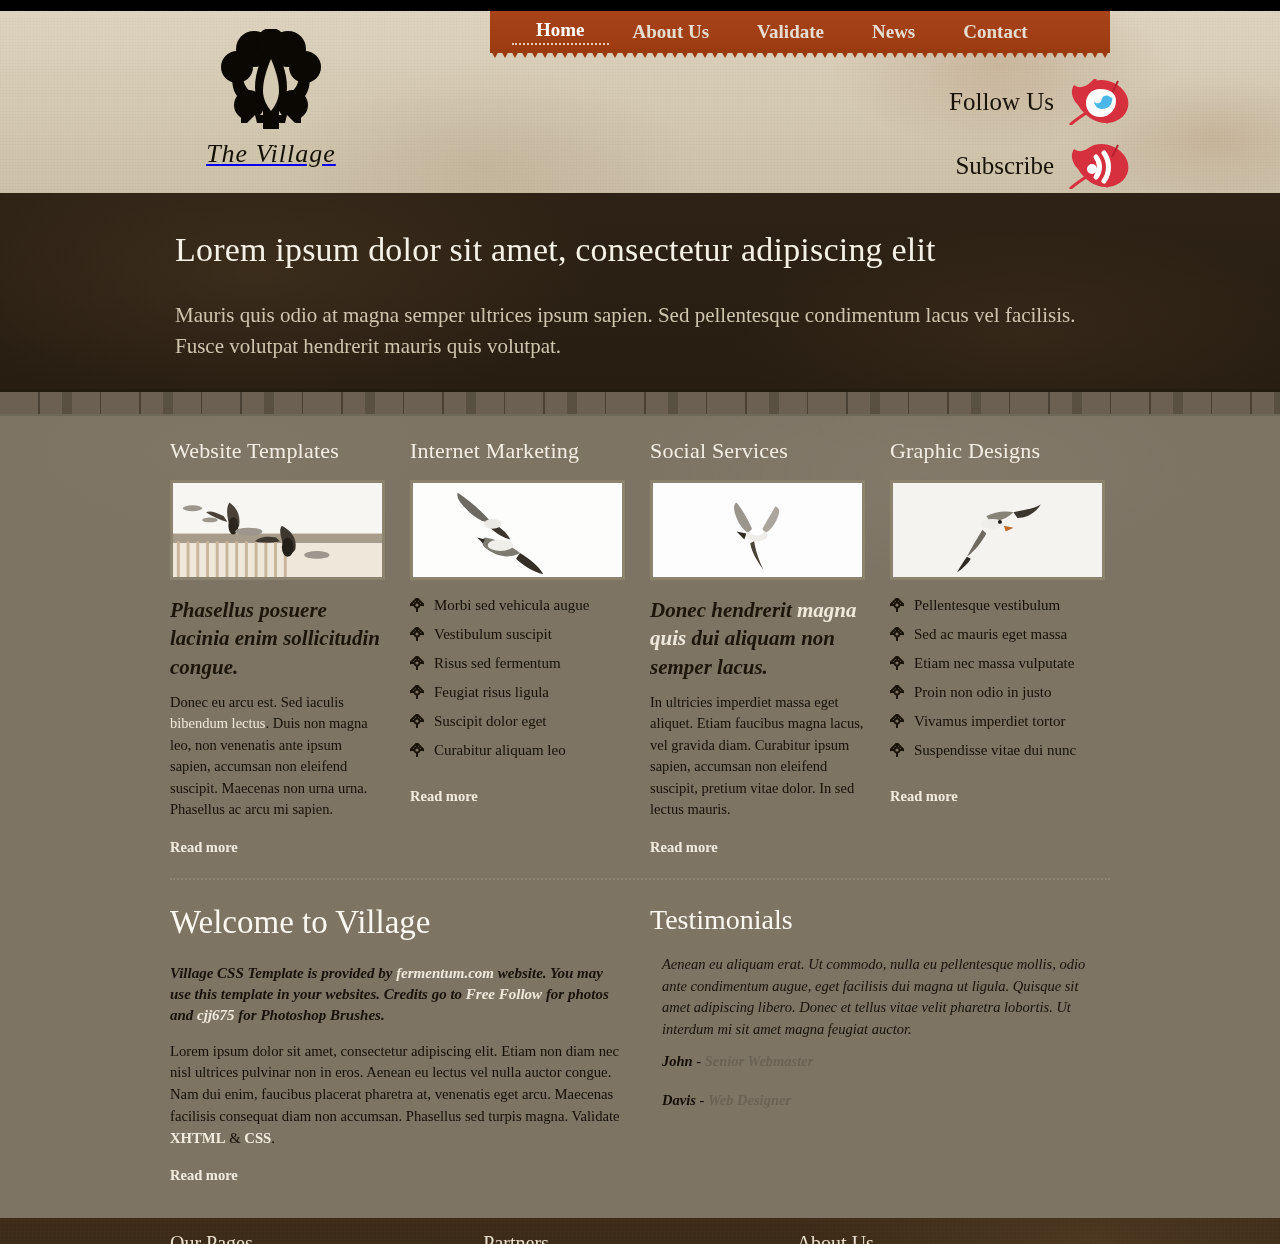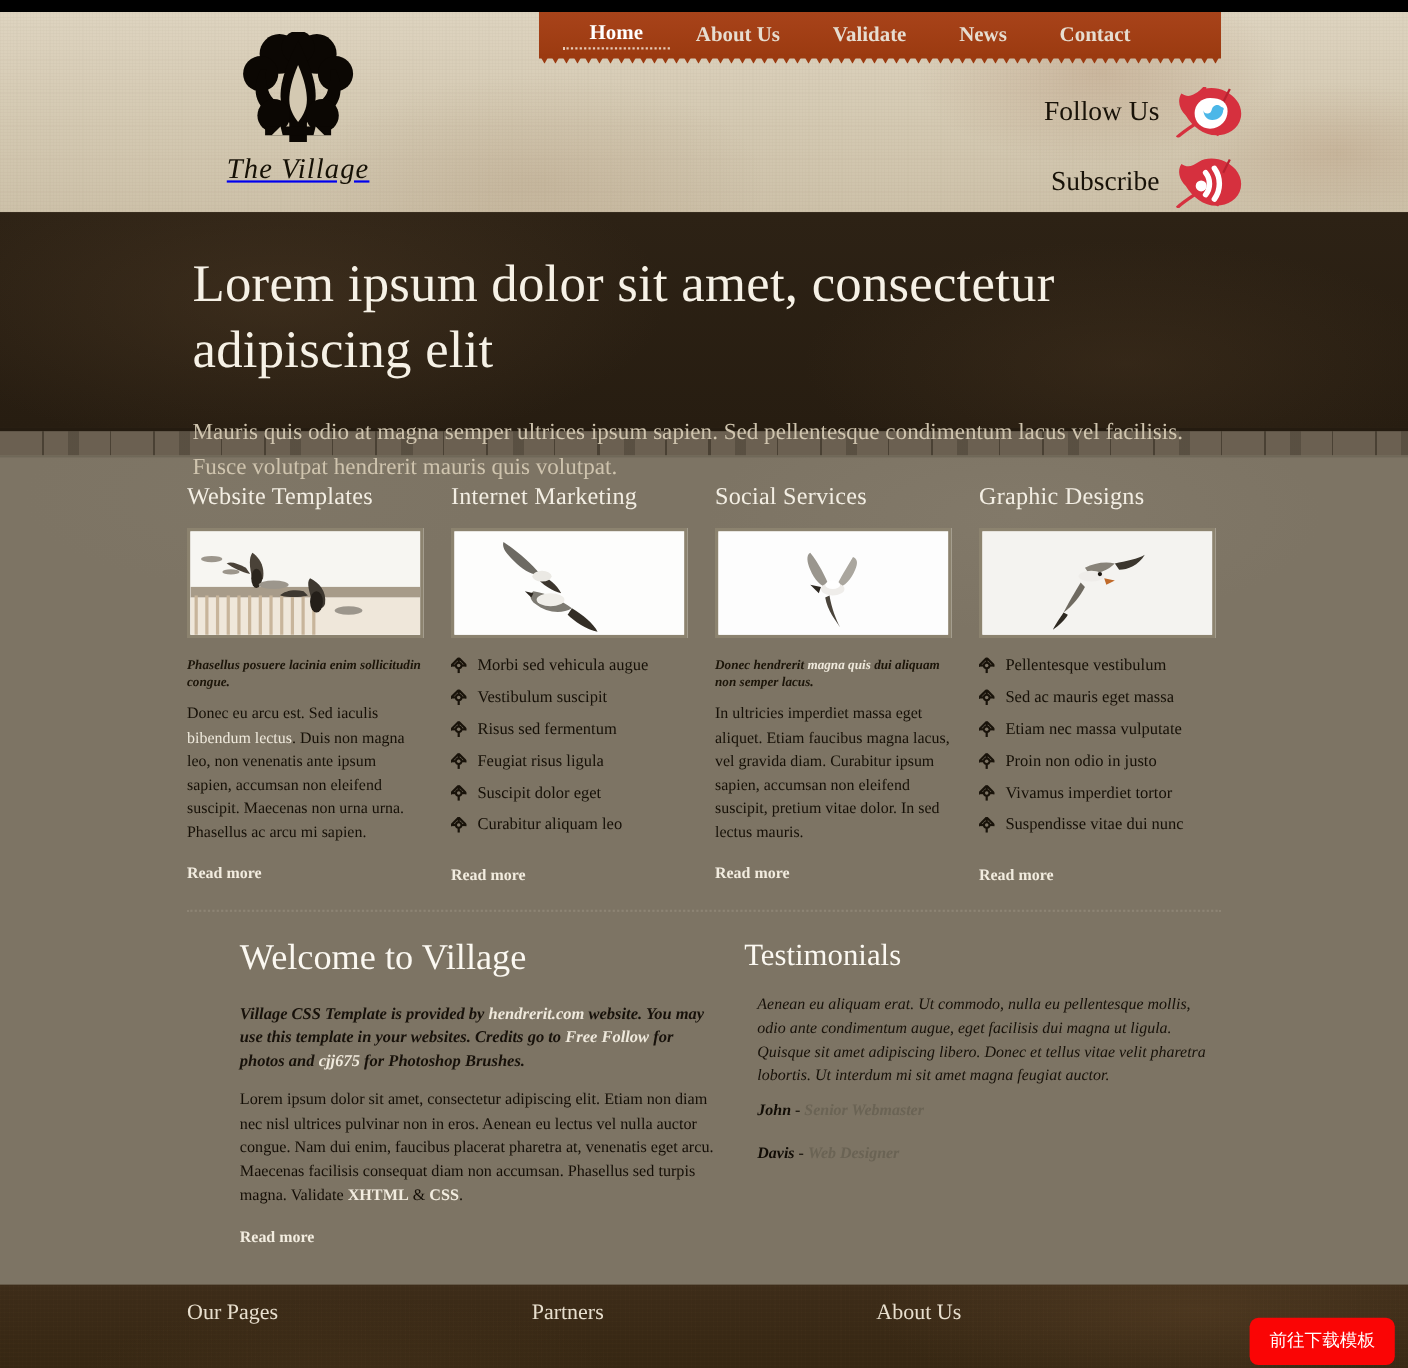--- a/index.html
+++ b/index.html
@@ -96,21 +96,21 @@
     background-image:
       radial-gradient(ellipse 500px 200px at 20% 40%, rgba(90,68,44,.35), rgba(0,0,0,0) 70%),
       radial-gradient(ellipse 420px 160px at 80% 70%, rgba(80,60,38,.30), rgba(0,0,0,0) 70%),
       linear-gradient(180deg,#2d2215 0%, #271d11 100%);
     padding: 36px 0 40px 0;
     height: 196px;
     position: relative;
   }
   .hero-inner { width: 940px; margin: 0 auto; padding-left: 5px; }
   .hero h1 {
-    font-size: 48px; font-weight: 400; color: #f6f1e6;
+    font-size: 34px; font-weight: 400; color: #f6f1e6;
     font-family: "Liberation Serif","DejaVu Serif",serif;
     letter-spacing: .2px; line-height: 1.25;
   }
   .hero p {
     margin-top: 28px;
     font-size: 21px; color: #cfc4ae; line-height: 1.5;
     font-family: "Liberation Serif","DejaVu Serif",serif;
   }
 
   
@@ -148,21 +148,21 @@
   }
   .thumb {
     width: 215px; height: 100px;
     border: 3px solid #8c836f;
     background: #fbfaf7; margin-bottom: 16px;
     position: relative; overflow: hidden;
   }
   .thumb svg { position: absolute; inset: 0; }
   .col p.lead {
     font-weight: 700; font-style: italic;
-    font-size: 12px; color: #1c1509; line-height: 1.35;
+    font-size: 21px; color: #1c1509; line-height: 1.35;
     margin-bottom: 11px;
   }
   .col p.lead .hl { color: #efe9dc; }
   .col p.body {
     font-size: 14.5px; color: #161007; line-height: 1.48;
   }
   .col p.body .hl { color: #efe9dc; }
   ul.feat { list-style: none; }
   ul.feat li {
     font-size: 15px; color: #161007; line-height: 1.2;
@@ -176,21 +176,21 @@
     font-size: 14.5px; font-weight: 700; color: #f2ecdf;
     text-decoration: none;
     font-family: "Liberation Serif","DejaVu Serif",serif;
   }
 
   .divider {
     border-top: 2px dotted #8d8474;
     margin: 22px 0 24px 0;
   }
 
-  .lower { display: flex; margin-left: 48px; }
+  .lower { display: flex; }
   .lower .left { width: 455px; margin-right: 25px; }
   .lower .right { width: 455px; }
   .lower h2 {
     font-size: 33px; font-weight: 400; color: #fbf8f1;
     font-family: "Liberation Serif","DejaVu Serif",serif;
     margin-bottom: 22px;
   }
   .lower h2.small { font-size: 28px; margin-bottom: 18px; }
   .intro {
     font-weight: 700; font-style: italic; font-size: 15px;
@@ -625,21 +625,21 @@
         </ul>
         <a class="readmore" href="#">Read more</a>
       </div>
     </div>
 
     <div class="divider"></div>
 
     <div class="lower">
       <div class="left">
         <h2>Welcome to Village</h2>
-        <p class="intro"><span>Village CSS Template is provided by </span><span class="hl">hendrerit.com</span><span> website. You may use this template in your websites. Credits go to </span><span class="hl">Free Follow</span><span> for photos and </span><span class="hl">cjj675</span><span> for Photoshop Brushes.</span></p>
+        <p class="intro"><span>Village CSS Template is provided by </span><span class="hl">fermentum.com</span><span> website. You may use this template in your websites. Credits go to </span><span class="hl">Free Follow</span><span> for photos and </span><span class="hl">cjj675</span><span> for Photoshop Brushes.</span></p>
         <p class="para"><span>Lorem ipsum dolor sit amet, consectetur adipiscing elit. Etiam non diam nec nisl ultrices pulvinar non in eros. Aenean eu lectus vel nulla auctor congue. Nam dui enim, faucibus placerat pharetra at, venenatis eget arcu. Maecenas facilisis consequat diam non accumsan. Phasellus sed turpis magna. Validate </span><span class="hl">XHTML</span><span> &amp; </span><span class="hl">CSS</span><span>.</span></p>
         <a class="readmore" href="#">Read more</a>
       </div>
 
       <div class="right">
         <h2 class="small">Testimonials</h2>
         <div class="testi-box">
           <p class="testi">Aenean eu aliquam erat. Ut commodo, nulla eu pellentesque mollis, odio ante condimentum augue, eget facilisis dui magna ut ligula. Quisque sit amet adipiscing libero. Donec et tellus vitae velit pharetra lobortis. Ut interdum mi sit amet magna feugiat auctor.</p>
           <p class="testi-by"><b>John</b><em> - </em><span>Senior Webmaster</span></p>
           <p class="testi-by"><b>Davis</b><em> - </em><span>Web Designer</span></p>

